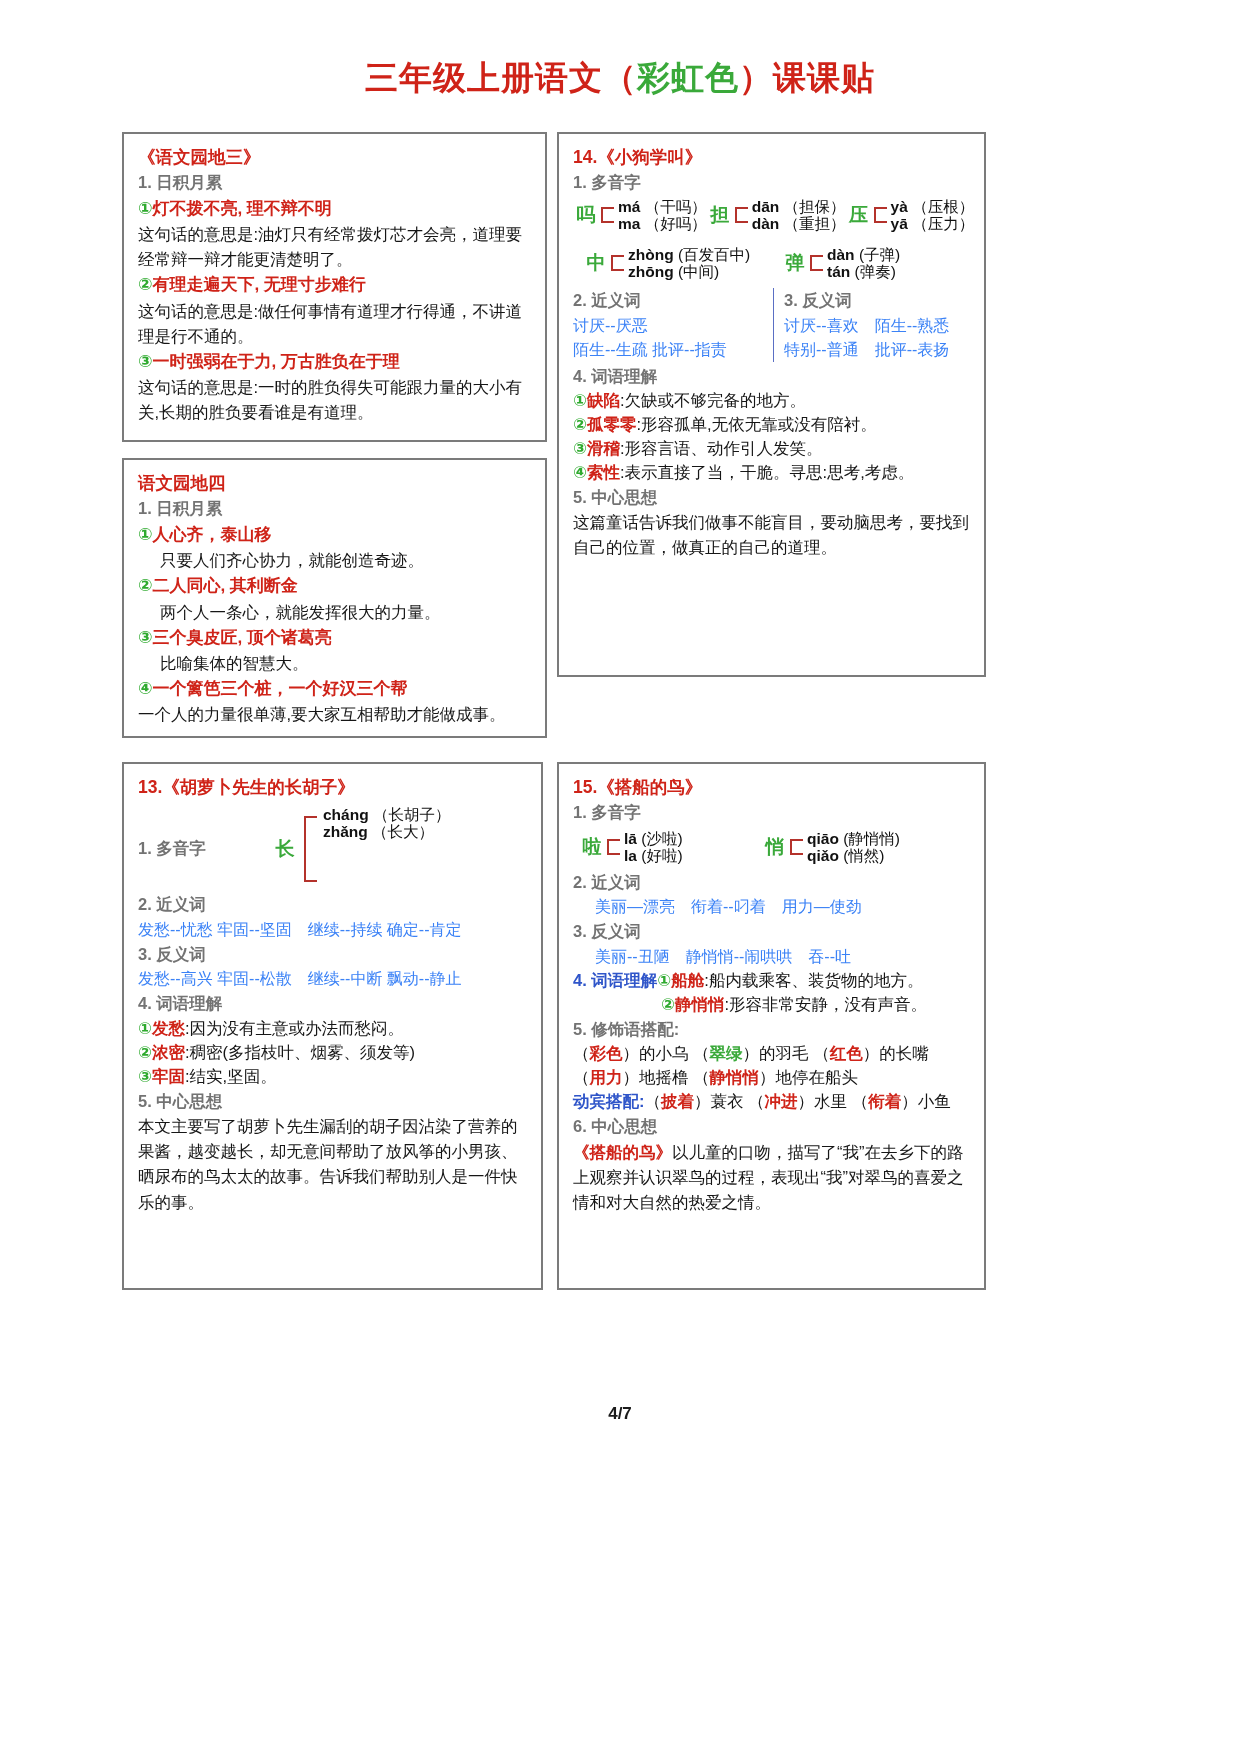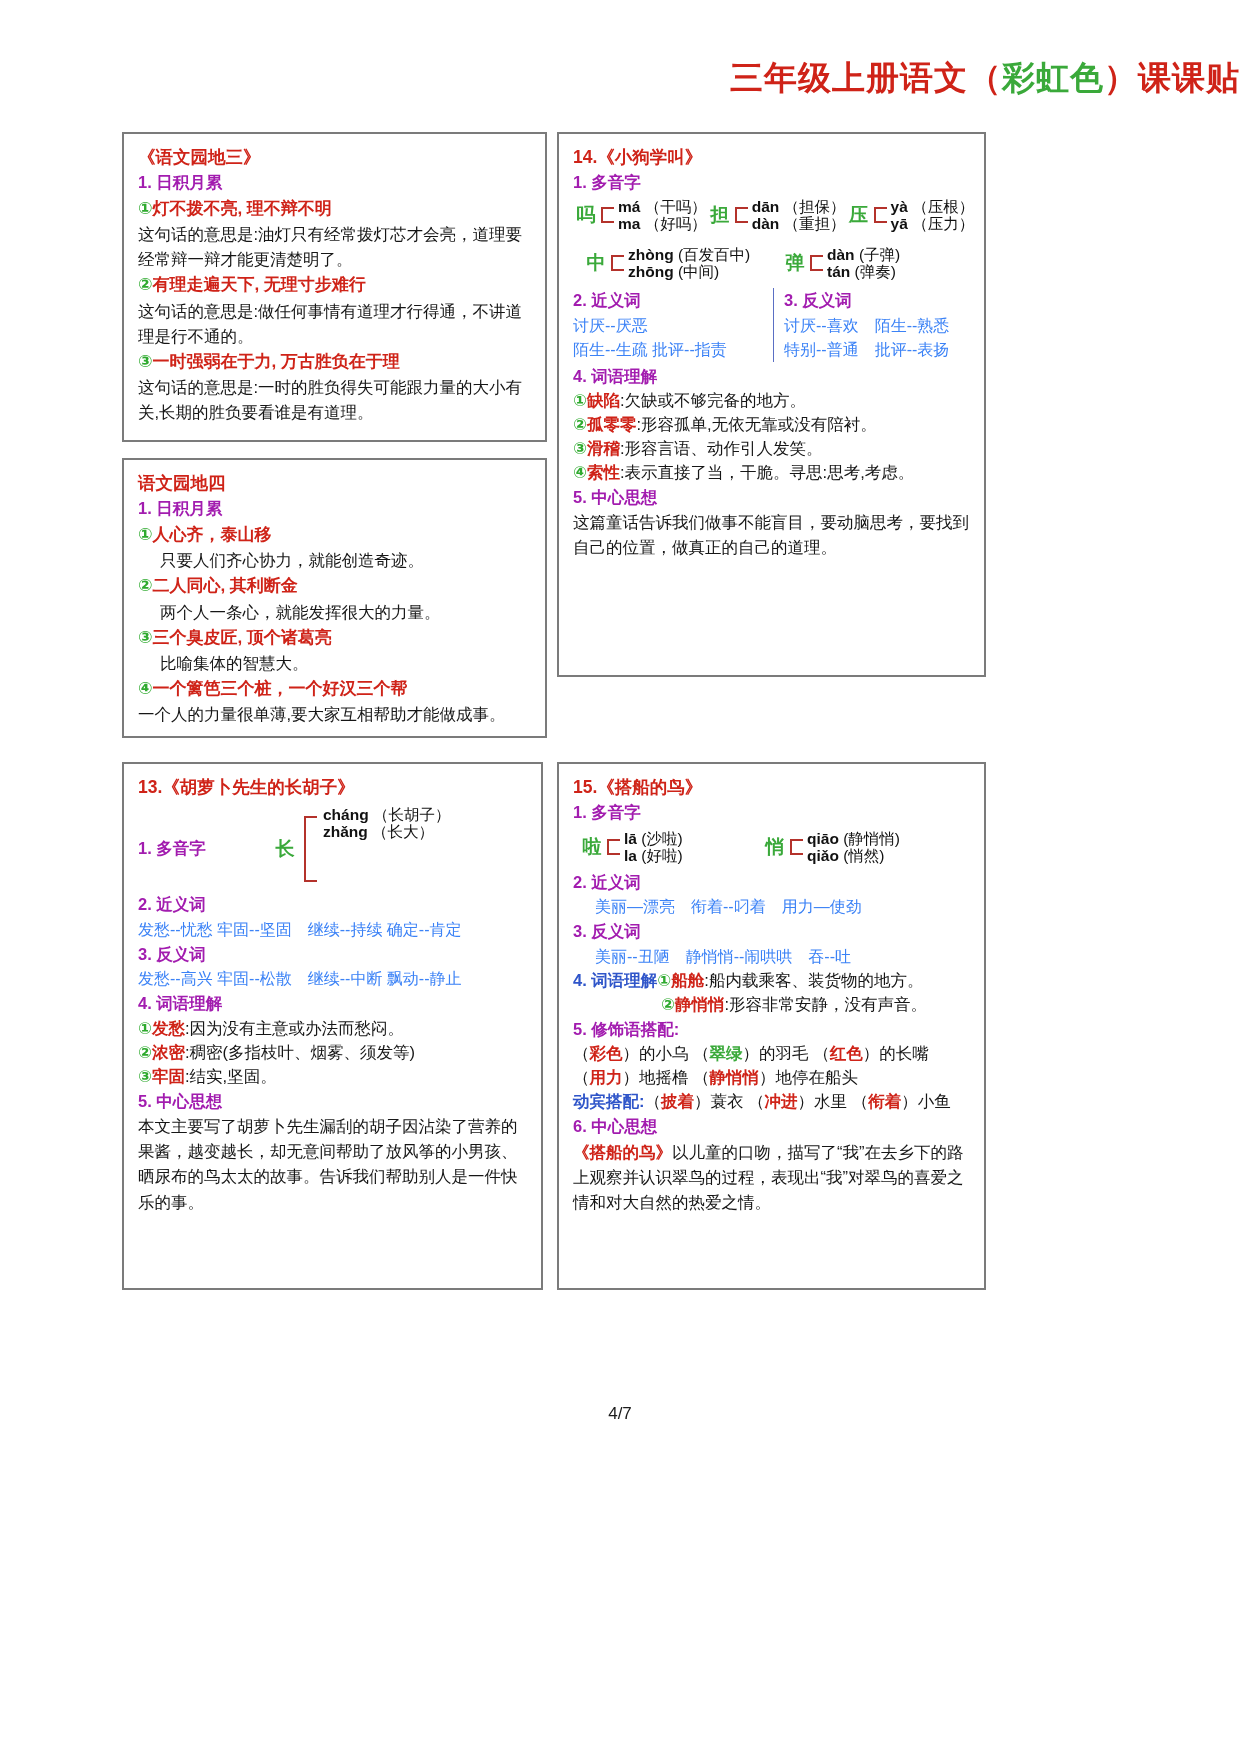--- a/index.html
+++ b/index.html
@@ -8,21 +8,21 @@
     width:1240px; height:1752px;
     background:#ffffff;
     font-family:"Liberation Sans","DejaVu Sans",sans-serif;
     position:relative;
     overflow:hidden;
   }
   .page { position:relative; width:1240px; height:1752px; }
 
   .title {
     position:absolute; top:56px; left:0; width:1240px;
-    text-align:right;
+    text-align:center;
     font-size:33px; font-weight:bold;
     letter-spacing:1px;
     color:#cf2318;
   }
   .title .grn { color:#3aa93a; }
 
   .box {
     position:absolute;
     border:2px solid #7b7b7b;
     background:#ffffff;
@@ -30,21 +30,21 @@
   }
   
   #box-yw3  { left:122px; top:132px;  width:425px; height:310px; }
   #box-yw4  { left:122px; top:458px;  width:425px; height:280px; }
   #box-l13  { left:122px; top:762px;  width:421px; height:528px; }
   #box-l14  { left:557px; top:132px;  width:429px; height:545px; }
   #box-l15  { left:557px; top:762px;  width:429px; height:528px; }
 
   
   .hd-red   { color:#cf2318; font-weight:bold; font-size:17.5px; line-height:1.5; }
-  .hd-blue  { color:#a21caf; font-weight:bold; font-size:16.5px; line-height:1.55; }
+  .hd-blue  { color:#737373; font-weight:bold; font-size:16.5px; line-height:1.55; }
   .line     { color:#161616; font-size:16.5px; line-height:1.52; }
   .line-sm  { color:#3b82f6; font-size:16px; line-height:1.5; }
   .prov     { color:#cf2318; font-weight:bold; font-size:17px; line-height:1.55; }
   .circ     { color:#2faa2f; font-weight:bold; }
   .indent   { padding-left:22px; }
   .term     { color:#cf2318; font-weight:bold; }
   .grn-ch   { color:#3aa93a; font-weight:bold; }
   .blue-ch  { color:#2f55c9; font-weight:bold; }
   .poly-row { display:flex; align-items:center; }
   .poly-char {
@@ -65,21 +65,21 @@
   .dup-grid { display:flex; }
   .dup-col  { flex:1; }
 
   
   .split { display:flex; }
   .split .col-l { width:200px; padding-right:8px; }
   .split .col-r { flex:1; padding-left:10px; border-left:1.5px solid #5a6fc4; }
 
   .footer {
     position:absolute; left:0; top:1404px; width:1240px;
-    text-align:center; font-size:17px; color:#1b1b1b; font-weight:normal;
+    text-align:center; font-size:17px; color:#1b1b1b; font-weight:bold;
   }
   .nowrap { white-space:nowrap;margin-top:24px; }
   .tight { line-height:1.45; }
 </style>
 </head>
 <body>
 
 <div class="page">
 
   <div class="title">

